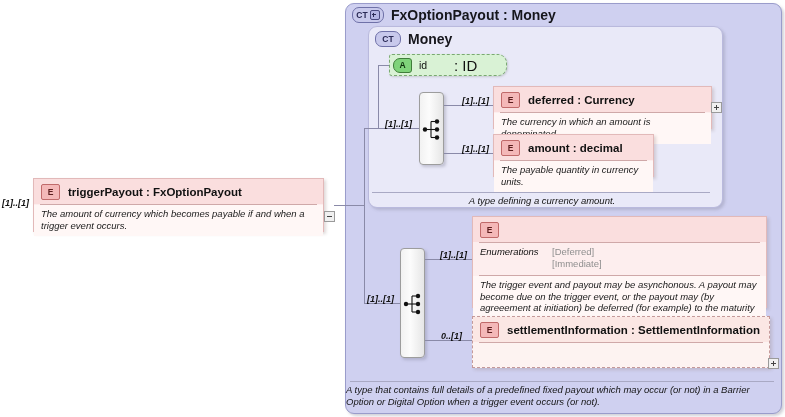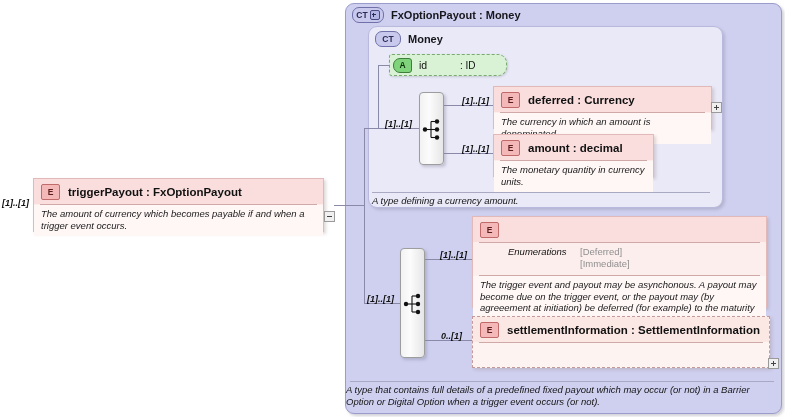--- a/index.html
+++ b/index.html
@@ -74,21 +74,21 @@
   .badge-ct .pm::after {
     content: "";
     position: absolute;
     background: #2a2a55;
   }
   .badge-ct .pm::before { left: 1px; top: 3px; width: 4px; height: 1px; }
   .badge-ct .pm::after  { left: 2.5px; top: 1.5px; width: 1px; height: 4px; }
 
   .hdr-row { display: flex; align-items: center; gap: 7px; }
   .hdr-title {
-    font-size: 11px;
+    font-size: 14px;
     font-weight: bold;
     color: #16161c;
   }
 
   .ct-outer-hdr { left: 352px; top: 7px; }
   .ct-inner-hdr { left: 375px; top: 31px; }
 
   
   .attr-box {
     left: 389px; top: 54px;
@@ -114,22 +114,22 @@
     justify-content: center;
     line-height: 1;
   }
   .attr-name {
     margin-left: 7px;
     font-size: 10.5px;
     color: #111;
   }
   .attr-type {
     position: absolute;
-    left: 70px;
-    font-size: 10px;
+    left: 64px;
+    font-size: 15px;
     color: #111;
   }
 
   
   .el-box {
     background: #fdeeee;
     border: 1px solid #e2b9b9;
     box-shadow: 2px 2px 3px rgba(150,130,130,0.30);
   }
   .el-box.dashed { border: 1px dashed #c59a9a; background: #fdf3f1; }
@@ -175,21 +175,20 @@
     background: #fff7f6;
   }
   .el-box.dashed .el-desc { background: #fffafa; }
 
   
   .enum-block {
     display: flex;
     padding: 3px 7px 4px 7px;
     background: #fdeeee;
     font-size: 9.5px;
-    margin-left: 28px;
   }
   .enum-label {
     font-style: italic;
     color: #111;
     width: 72px;
     flex: 0 0 auto;
   }
   .enum-vals {
     color: #8f8f8f;
     line-height: 1.3;
@@ -320,25 +319,25 @@
     <div class="el-desc">The currency in which an amount is denominated.</div>
   </div>
   <div class="abs toggle plus" style="left:711px; top:102px;"></div>
 
   <div class="abs el-box" style="left:493px; top:134px; width:161px; height:43px;">
     <div class="el-head">
       <span class="badge-e">E</span>
       <span class="el-title">amount  : decimal</span>
     </div>
     <div class="el-sep"></div>
-    <div class="el-desc">The monetary quantity in currency units.</div>
+    <div class="el-desc">The payable quantity in currency units.</div>
   </div>
 
   <div class="abs ann-sep" style="left:372px; top:192px; width:338px;"></div>
-  <div class="abs ann-text" style="left:372px; top:195px; width:340px;">A type defining a currency amount.</div>
+  <div class="abs ann-text" style="left:372px; top:195px; width:340px;text-align:center;">A type defining a currency amount.</div>
 
   <div class="abs el-box" style="left:33px; top:178px; width:291px; height:54px;">
     <div class="el-head">
       <span class="badge-e">E</span>
       <span class="el-title">triggerPayout : FxOptionPayout</span>
     </div>
     <div class="el-sep"></div>
     <div class="el-desc">The amount of currency which becomes payable if and when a trigger event occurs.</div>
   </div>
   <div class="abs card" style="left:2px; top:198px;">[1]..[1]</div>

